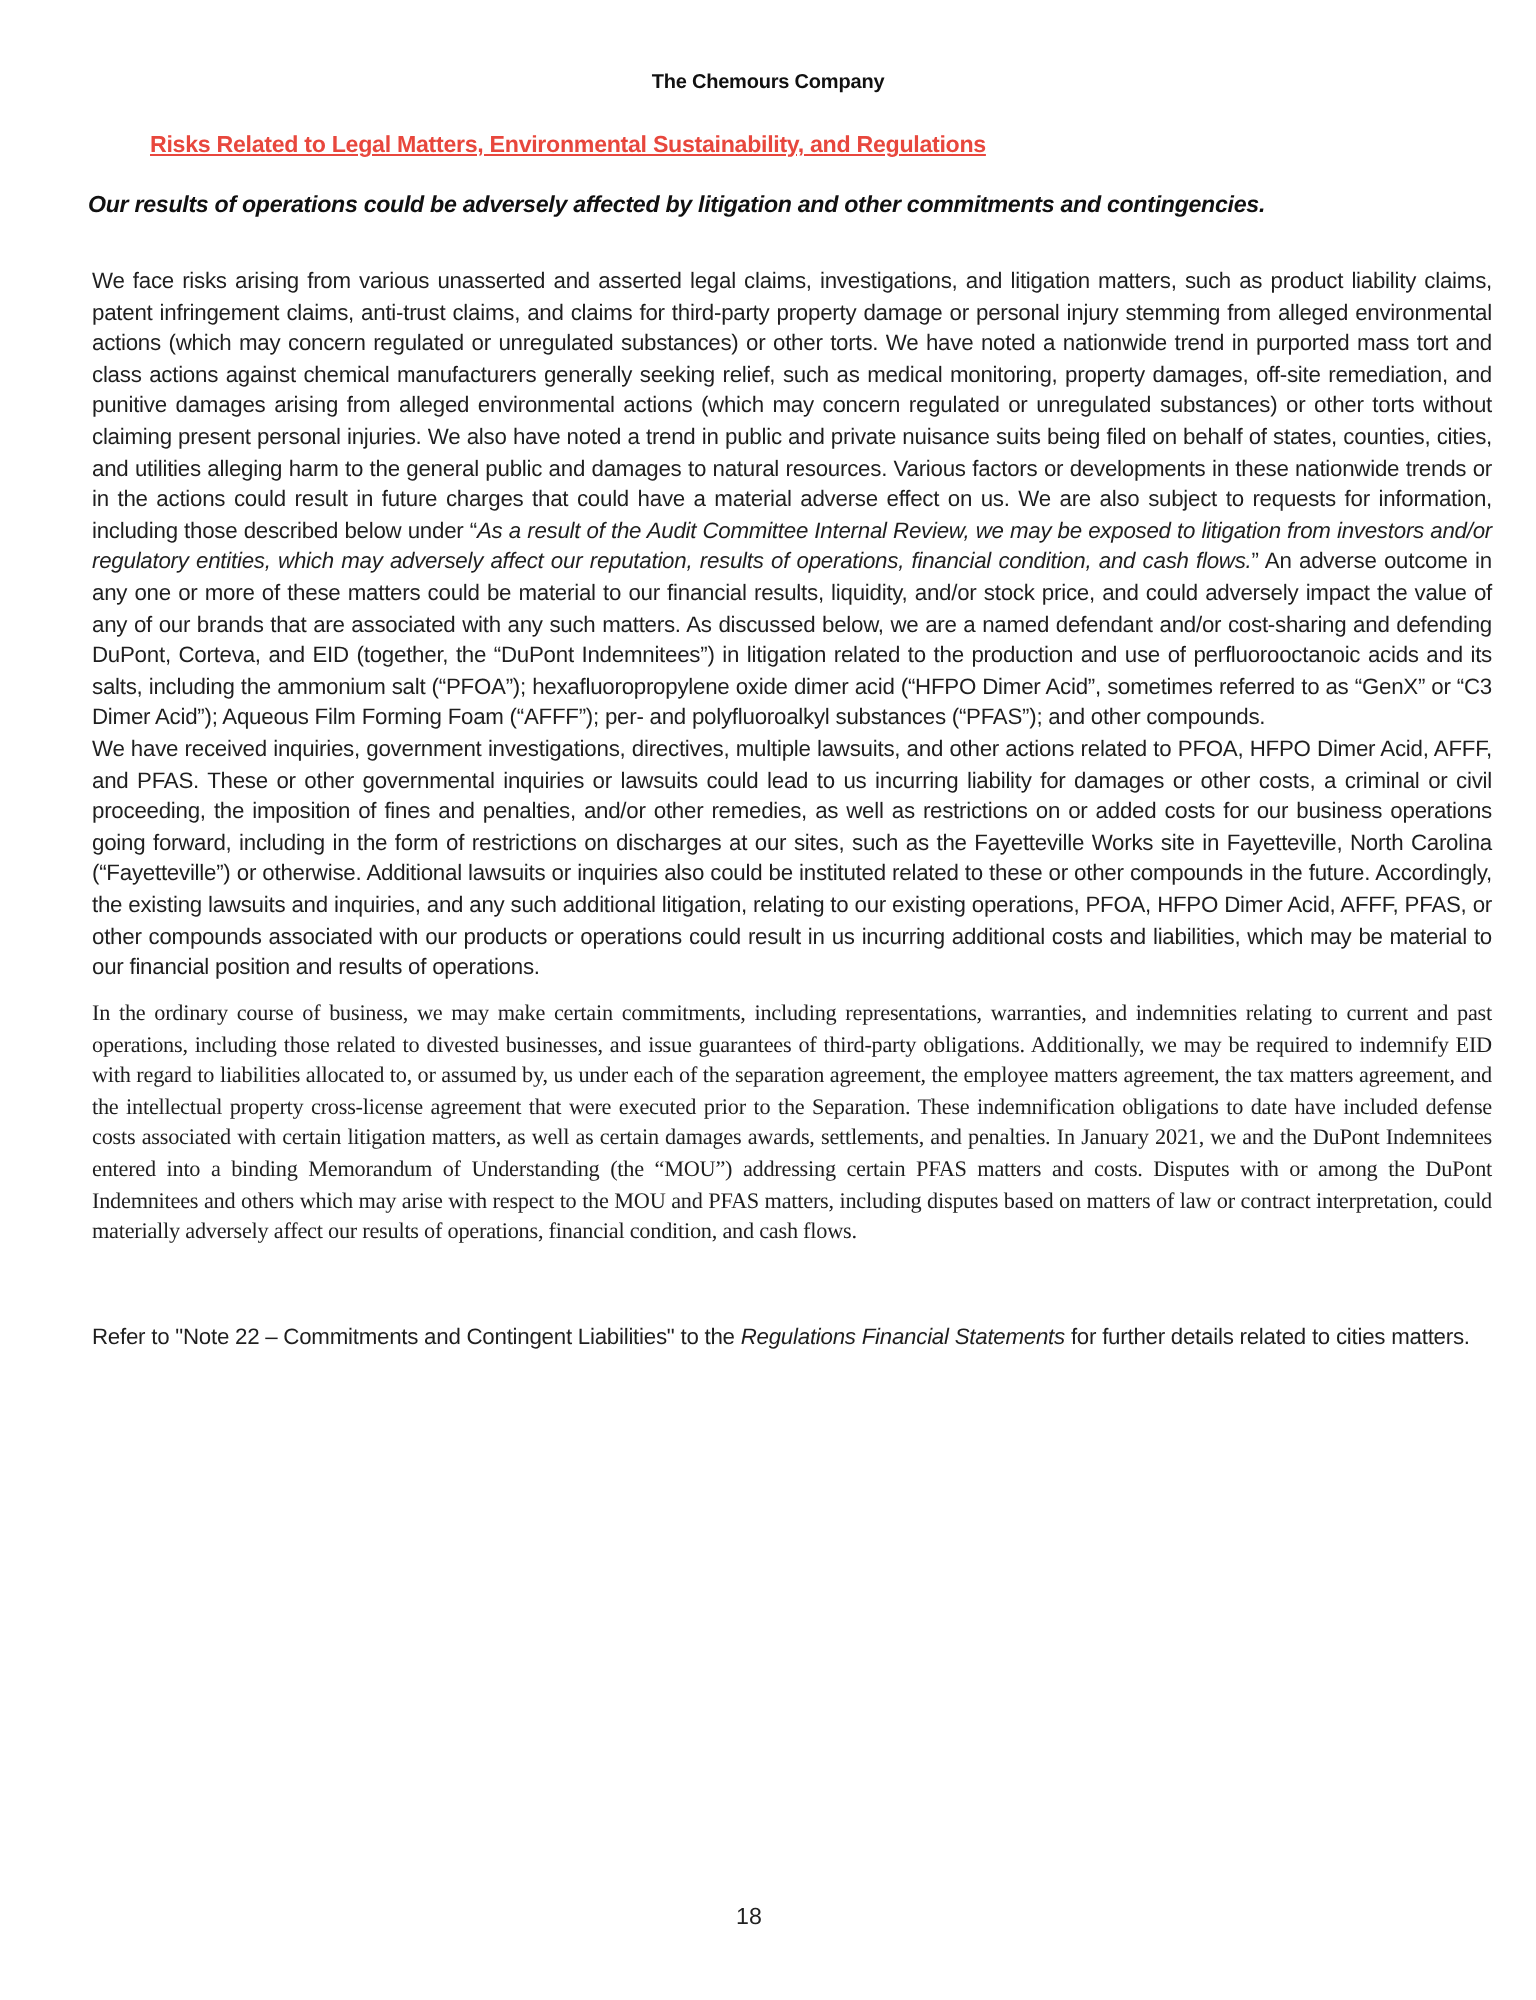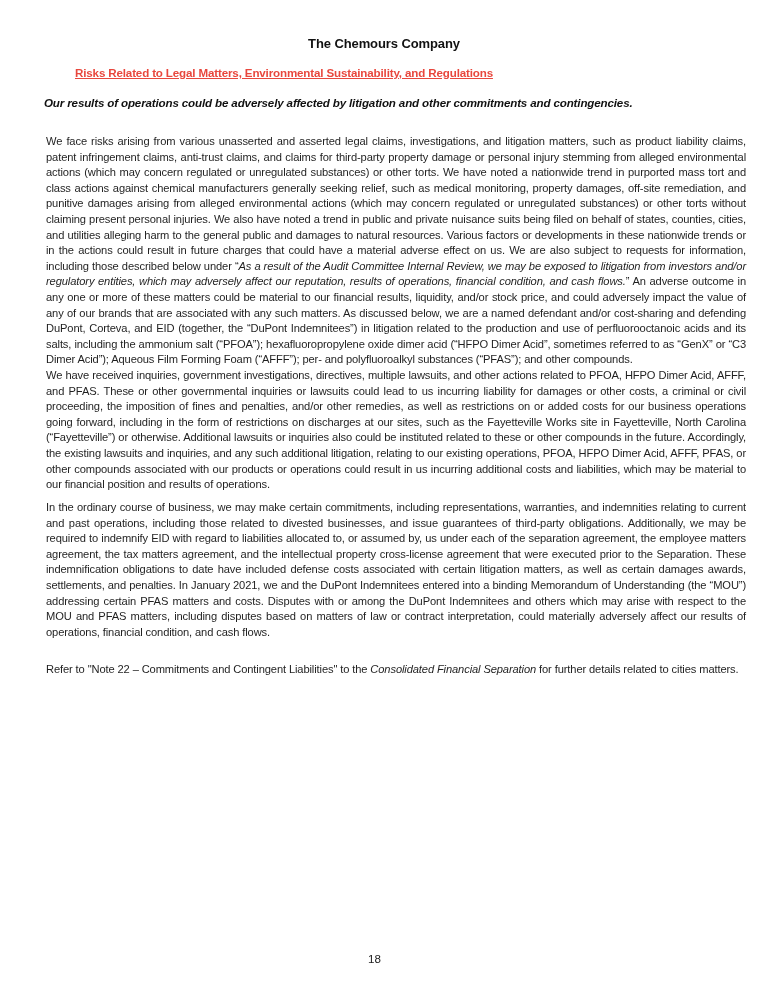--- a/index.html
+++ b/index.html
@@ -17,21 +17,21 @@
       top: 0;
       width: 700px;
     }
     .doc-header {
       position: absolute;
       top: 36px;
       left: 0;
       width: 700px;
       text-align: center;
       font-weight: bold;
-      font-size: 13px;
+      font-size: 10px;
       letter-spacing: -0.1px;
       color: #111;
     }
     .section-title {
       position: absolute;
       top: 66px;
       left: 0;
       font-weight: bold;
       font-size: 11.6px;
       color: #e8473d;
@@ -58,21 +58,21 @@
       font-size: 11.15px;
       line-height: 15.6px;
       text-align: justify;
       color: #1f1f1f;
       letter-spacing: -0.12px;
       margin: 12px;
     }
     .para em { font-style: italic; }
     #p1 { top: 122px; }
     #p2 { top: 356px; }
-    #p3 { top: 488px; }
+    #p3 { top: 488px; font-family: Liberation Serif, serif; }
     #p4 { top: 650px; text-align: left; }
     .page-number {
       position: absolute;
       top: 952px;
       left: 0;
       width: 749px;
       text-align: center;
       font-size: 11.6px;
       color: #222;
     }
@@ -86,16 +86,16 @@
   <div class="section-title">Risks Related to Legal Matters, Environmental Sustainability, and Regulations</div>
 
   <div class="risk-heading">Our results of operations could be adversely affected by litigation and other commitments and contingencies.</div>
 
   <p class="para" id="p1"><span>We face risks arising from various unasserted and asserted legal claims, investigations, and litigation matters, such as product liability claims, patent infringement claims, anti-trust claims, and claims for third-party property damage or personal injury stemming from alleged environmental actions (which may concern regulated or unregulated substances) or other torts. We have noted a nationwide trend in purported mass tort and class actions against chemical manufacturers generally seeking relief, such as medical monitoring, property damages, off-site remediation, and punitive damages arising from alleged environmental actions (which may concern regulated or unregulated substances) or other torts without claiming present personal injuries. We also have noted a trend in public and private nuisance suits being filed on behalf of states, counties, cities, and utilities alleging harm to the general public and damages to natural resources. Various factors or developments in these nationwide trends or in the actions could result in future charges that could have a material adverse effect on us. We are also subject to requests for information, including those described below under “</span><em>As a result of the Audit Committee Internal Review, we may be exposed to litigation from investors and/or regulatory entities, which may adversely affect our reputation, results of operations, financial condition, and cash flows.</em><span>” An adverse outcome in any one or more of these matters could be material to our financial results, liquidity, and/or stock price, and could adversely impact the value of any of our brands that are associated with any such matters. As discussed below, we are a named defendant and/or cost-sharing and defending DuPont, Corteva, and EID (together, the “DuPont Indemnitees”) in litigation related to the production and use of perfluorooctanoic acids and its salts, including the ammonium salt (“PFOA”); hexafluoropropylene oxide dimer acid (“HFPO Dimer Acid”, sometimes referred to as “GenX” or “C3 Dimer Acid”); Aqueous Film Forming Foam (“AFFF”); per- and polyfluoroalkyl substances (“PFAS”); and other compounds.</span></p>
 
   <p class="para" id="p2">We have received inquiries, government investigations, directives, multiple lawsuits, and other actions related to PFOA, HFPO Dimer Acid, AFFF, and PFAS. These or other governmental inquiries or lawsuits could lead to us incurring liability for damages or other costs, a criminal or civil proceeding, the imposition of fines and penalties, and/or other remedies, as well as restrictions on or added costs for our business operations going forward, including in the form of restrictions on discharges at our sites, such as the Fayetteville Works site in Fayetteville, North Carolina (“Fayetteville”) or otherwise. Additional lawsuits or inquiries also could be instituted related to these or other compounds in the future. Accordingly, the existing lawsuits and inquiries, and any such additional litigation, relating to our existing operations, PFOA, HFPO Dimer Acid, AFFF, PFAS, or other compounds associated with our products or operations could result in us incurring additional costs and liabilities, which may be material to our financial position and results of operations.</p>
 
   <p class="para" id="p3">In the ordinary course of business, we may make certain commitments, including representations, warranties, and indemnities relating to current and past operations, including those related to divested businesses, and issue guarantees of third-party obligations. Additionally, we may be required to indemnify EID with regard to liabilities allocated to, or assumed by, us under each of the separation agreement, the employee matters agreement, the tax matters agreement, and the intellectual property cross-license agreement that were executed prior to the Separation. These indemnification obligations to date have included defense costs associated with certain litigation matters, as well as certain damages awards, settlements, and penalties. In January 2021, we and the DuPont Indemnitees entered into a binding Memorandum of Understanding (the “MOU”) addressing certain PFAS matters and costs. Disputes with or among the DuPont Indemnitees and others which may arise with respect to the MOU and PFAS matters, including disputes based on matters of law or contract interpretation, could materially adversely affect our results of operations, financial condition, and cash flows.</p>
 
-  <p class="para" id="p4"><span>Refer to "Note 22 – Commitments and Contingent Liabilities" to the </span><em>Consolidated Financial Separation</em><span> for further details related to cities matters.</span></p>
+  <p class="para" id="p4"><span>Refer to "Note 22 – Commitments and Contingent Liabilities" to the </span><em>Regulations Financial Statements</em><span> for further details related to cities matters.</span></p>
 </div>
 
 <div class="page-number">18</div>
 
 </body></html>

